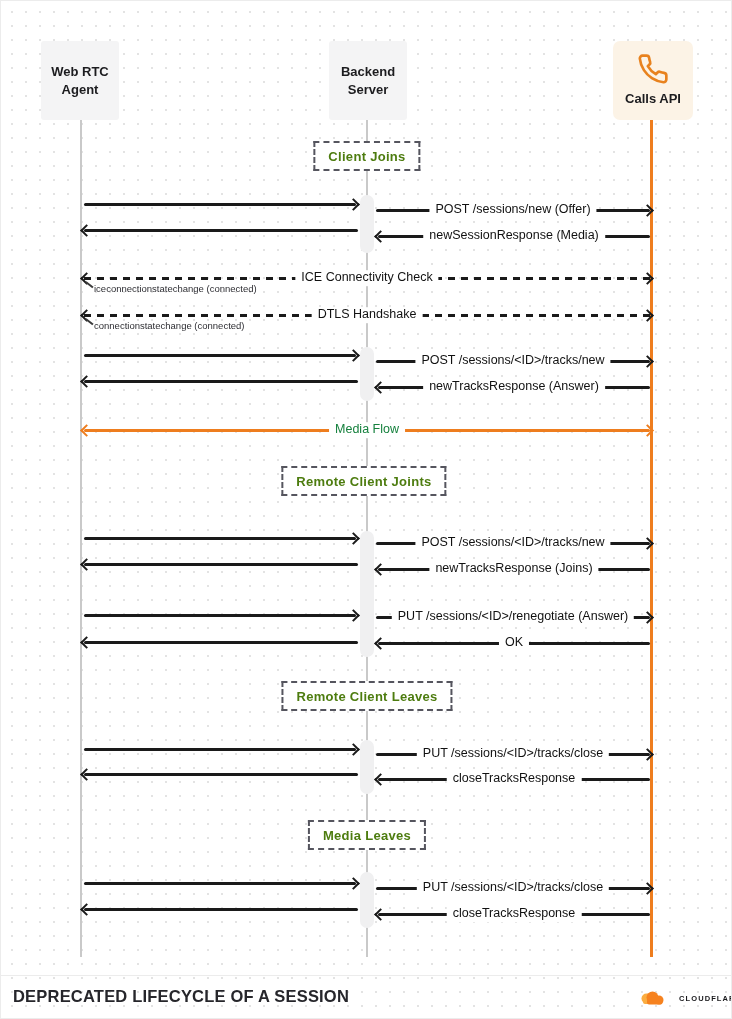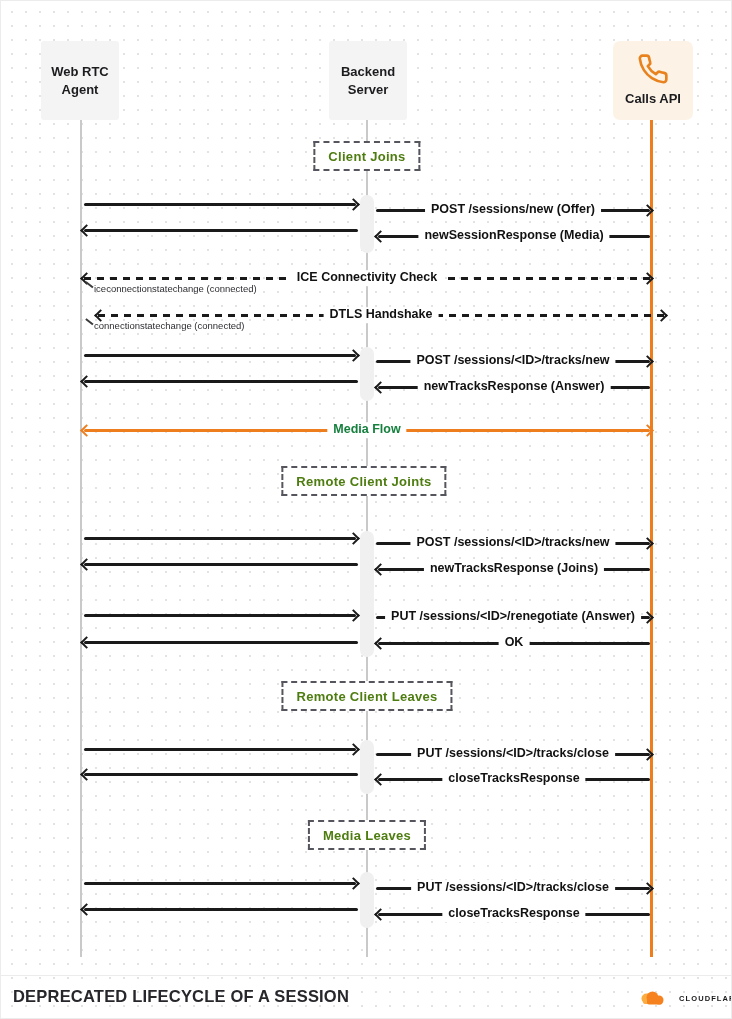--- a/index.html
+++ b/index.html
@@ -28,21 +28,21 @@
     background:#fff;border:2px dashed #55555e;color:#4d7c0f;font-size:13px;font-weight:700;
     letter-spacing:.3px;padding:0 13px;z-index:3;box-sizing:border-box;white-space:nowrap}
   
   .arr{position:absolute;height:3px;color:#1a1a1a;z-index:4}
   .arr .ln{position:absolute;left:1px;right:1px;top:0;height:2.5px;background:currentColor;border-radius:2px}
   .arr.dash .ln{background:repeating-linear-gradient(90deg,currentColor 0 7px,transparent 7px 13px);border-radius:0}
   .arr .hd{position:absolute;width:9px;height:9px;top:-3.25px;z-index:5;box-sizing:border-box}
   .arr .hd.r{right:-1px;border-top:2.5px solid currentColor;border-right:2.5px solid currentColor;transform:rotate(45deg)}
   .arr .hd.l{left:-1px;border-top:2.5px solid currentColor;border-left:2.5px solid currentColor;transform:rotate(-45deg)}
   .arr .albl{position:absolute;left:50%;top:1.25px;transform:translate(-50%,-50%);background:#fff;
-    padding:0 6px;font-weight:bold;font-size:12.5px;line-height:1.25;white-space:nowrap;color:#111;z-index:4}
+    padding:0 6px;font-weight:normal;font-size:12.5px;line-height:1.25;white-space:nowrap;color:#111;z-index:4}
   .arr.orange{color:#ee7d1e}
   .arr.orange .albl{color:#15803d}
   
   .note{position:absolute;font-size:9.5px;line-height:1.2;color:#2e2e33;z-index:4;white-space:nowrap}
   .leader{position:absolute;width:9px;height:1.5px;background:#3a3a3a;transform:rotate(38deg);
     transform-origin:left center;z-index:4}
   
   .footer-line{position:absolute;left:0;top:974px;width:732px;height:1px;background:#ececec;z-index:7}
   .title{position:absolute;left:12px;top:986px;font-weight:bold;font-size:16.5px;letter-spacing:.2px;color:#26262b;z-index:8}
   .brand{position:absolute;left:637px;top:989px;display:flex;align-items:center;gap:14px;z-index:8}
@@ -114,21 +114,21 @@
 
   <div class="arr dash" style="left:82px;top:276px;width:568px">
     <i class="ln"></i>
     <i class="hd l"></i>
       <i class="hd r"></i>
     <span class="albl">ICE Connectivity Check</span>
   </div>
   <i class="leader" style="left:85px;top:280px"></i>
   <span class="note" style="left:93px;top:282px">iceconnectionstatechange (connected)</span>
 
-  <div class="arr dash" style="left:96px;top:313px;width:568px">
+  <div class="arr dash" style="left:82px;top:313px;width:568px">
     <i class="ln"></i>
     <i class="hd l"></i>
       <i class="hd r"></i>
     <span class="albl">DTLS Handshake</span>
   </div>
   <i class="leader" style="left:85px;top:317px"></i>
   <span class="note" style="left:93px;top:319px">connectionstatechange (connected)</span>
 
   <div class="arr" style="left:82px;top:353px;width:274px">
     <i class="ln"></i>

